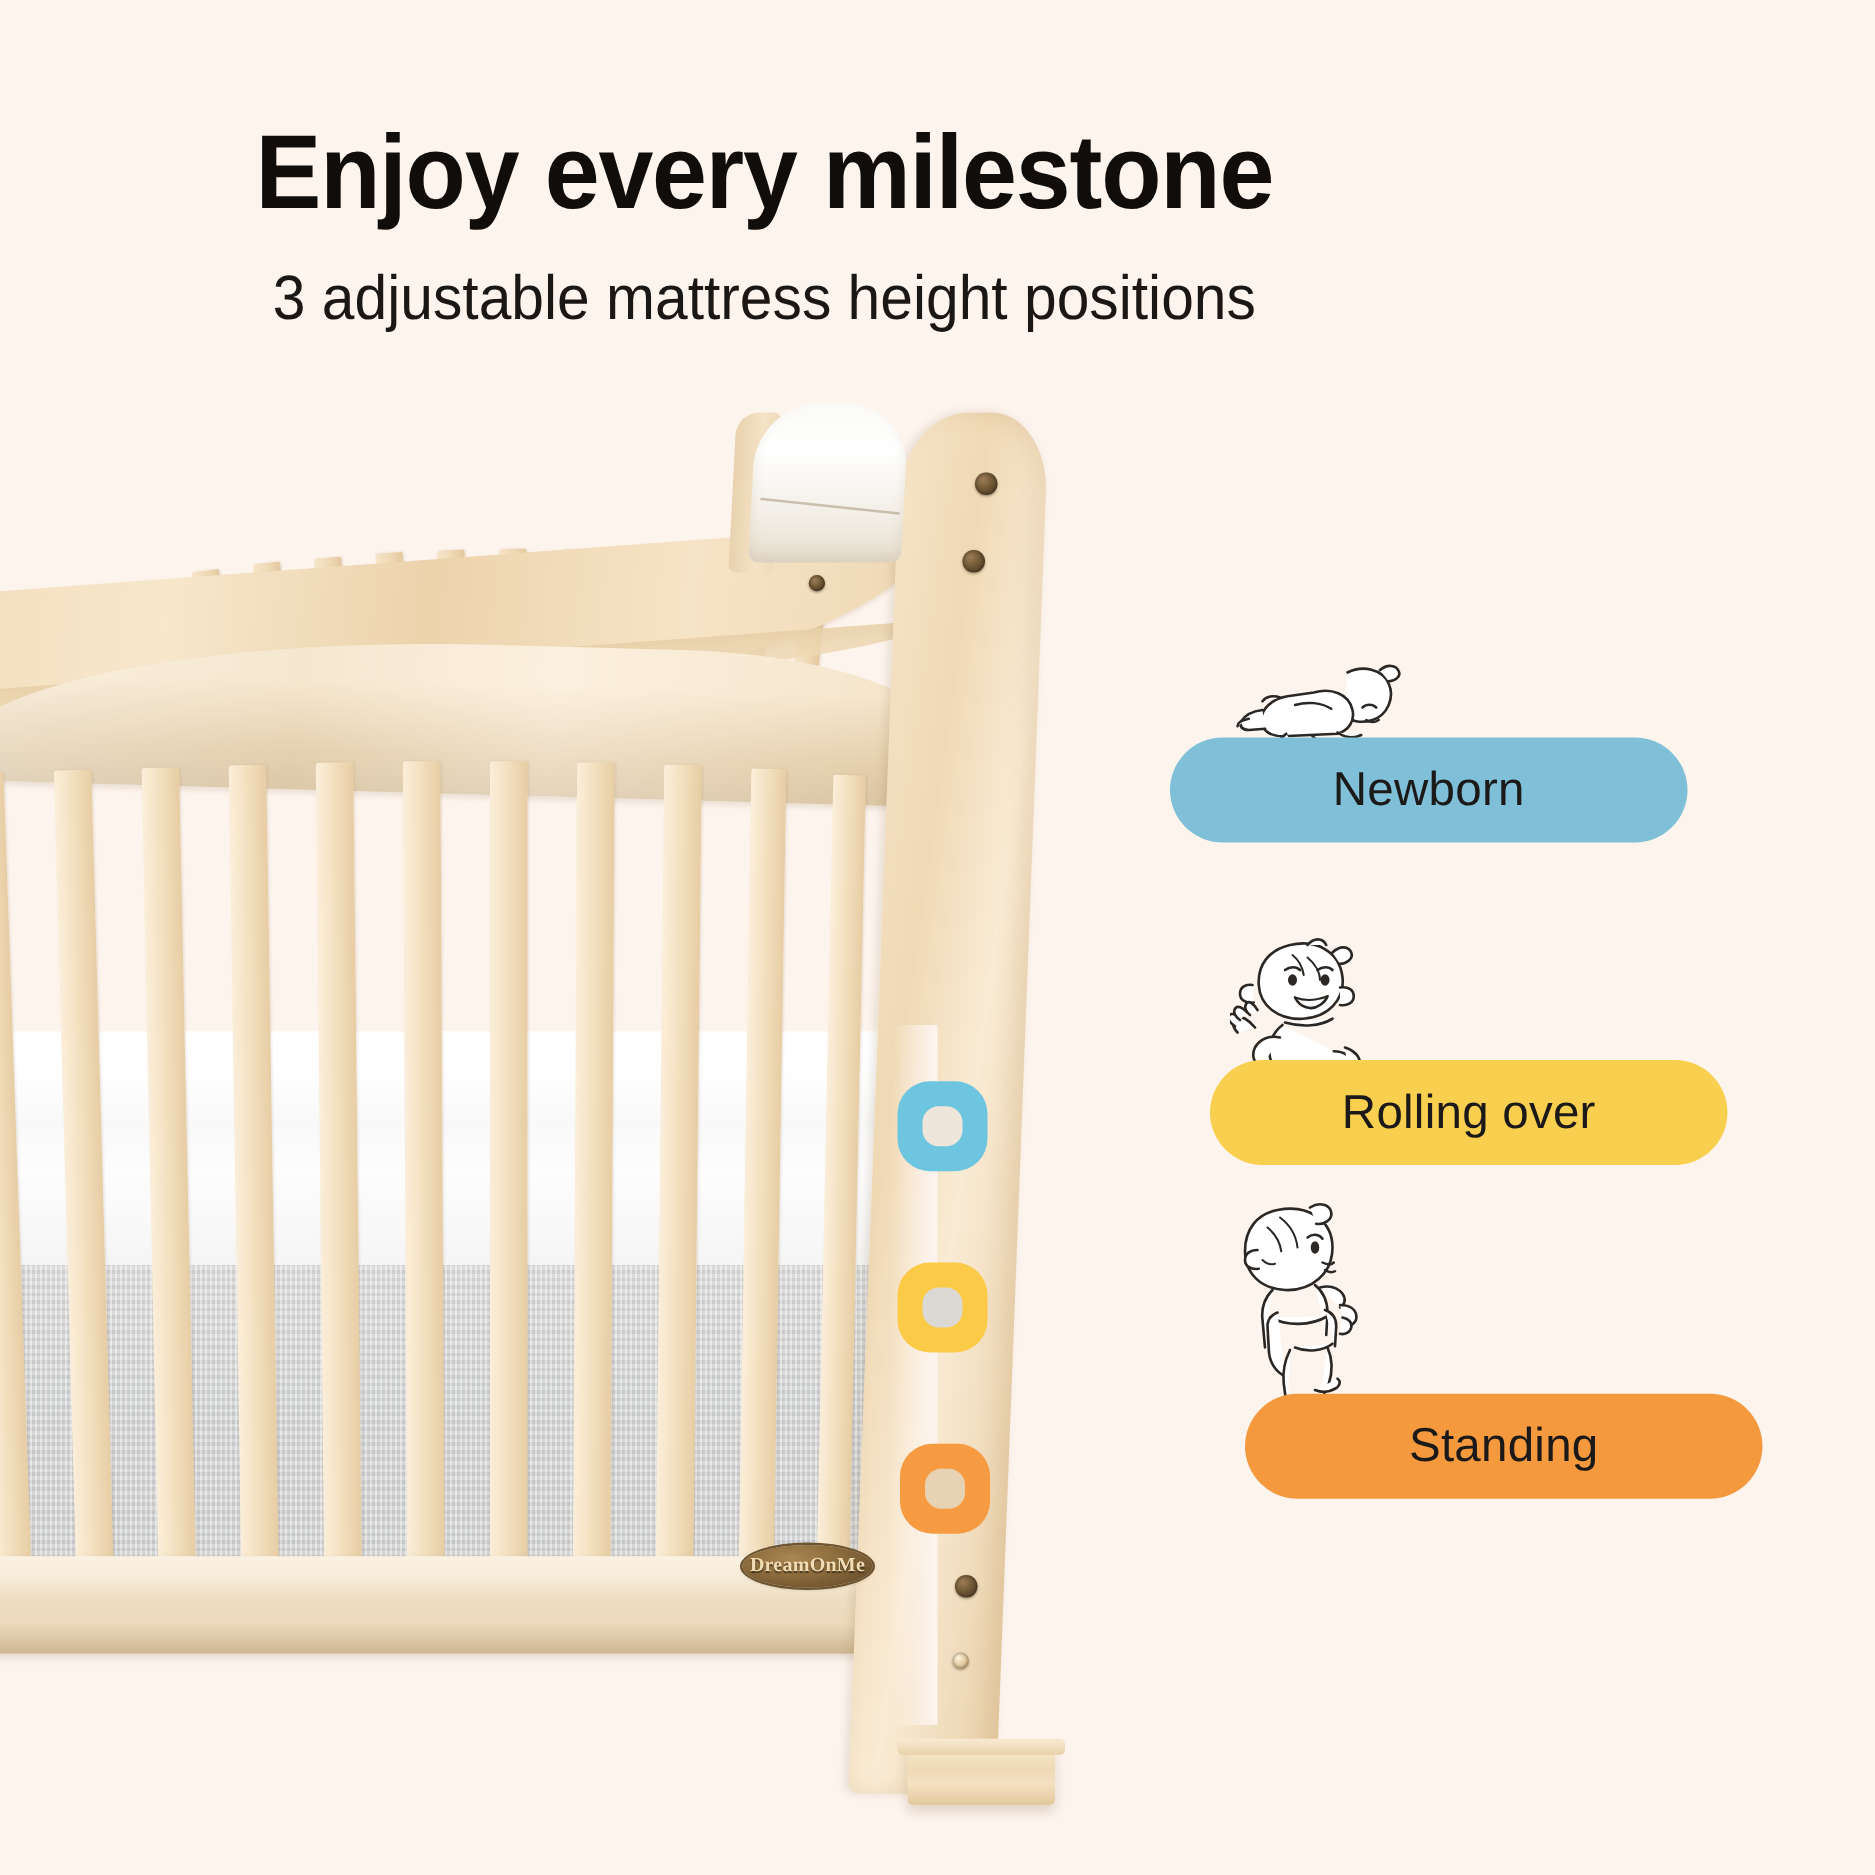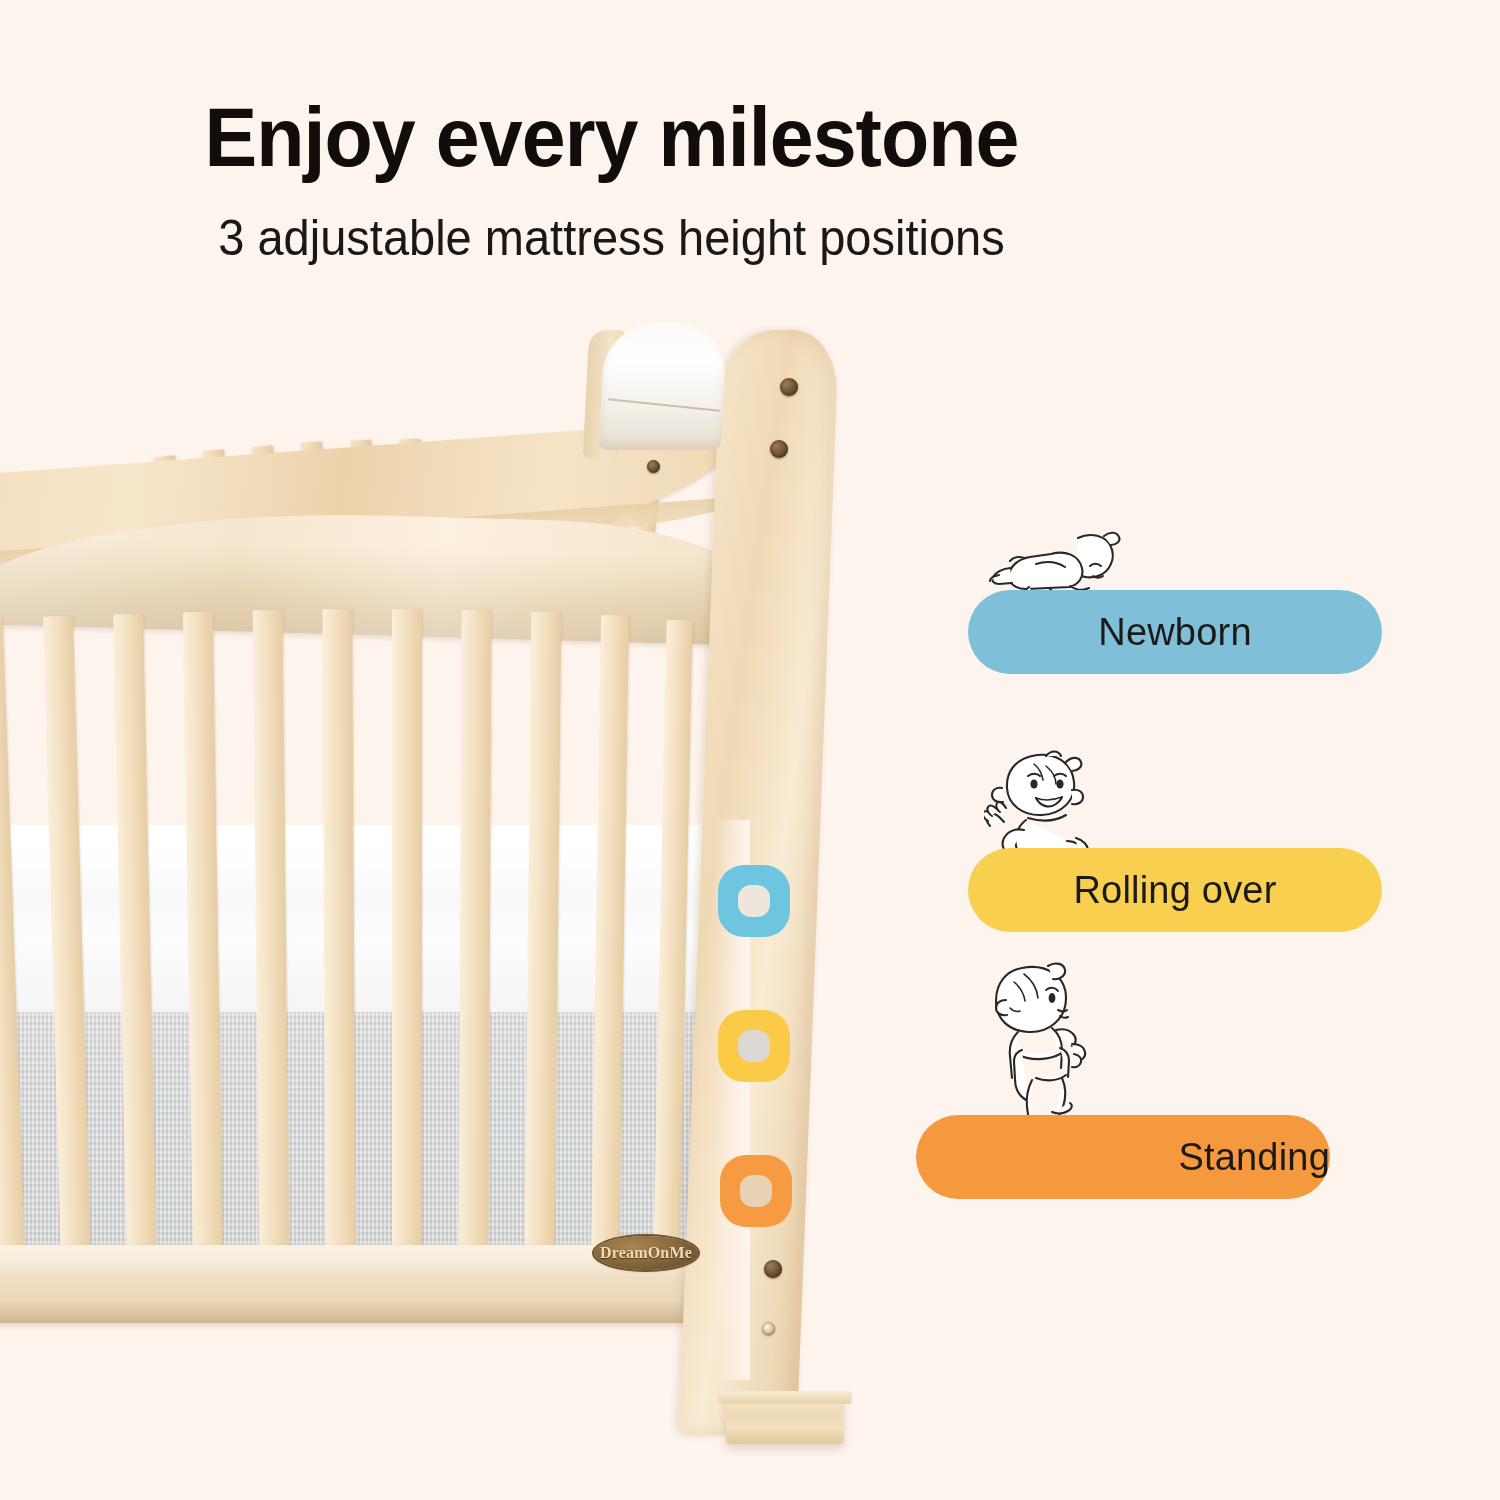--- a/index.html
+++ b/index.html
@@ -258,21 +258,21 @@
       <path d="M64 65c4 4 10 6 16 5"></path>
       <path d="M84 62c6 4 13 5 19 2"></path>
       <path d="M96 68c4 2 9 2 13 0"></path>
     </g>
     <g fill="none" stroke="#2b2724" stroke-width="2" stroke-linecap="round">
       <path d="M104 42c3-3 8-3 11 0"></path>
       <path d="M107 52c3 2 7 2 10 0"></path>
       <path d="M50 40c10-3 21-2 29 3"></path>
     </g>
   </svg>
-  <div class="pill pNewborn" style="left:968px;top:590px;width:414px;">
+  <div class="pill pNewborn" style="left:936px;top:590px;width:414px;">
     <span class="pillLabel">Newborn</span>
   </div>
 
   <svg class="babyArt" style="left:984px;top:748px;" width="128" height="132" viewBox="0 0 128 132">
     <g fill="#ffffff" stroke="#2b2724" stroke-width="2.1" stroke-linecap="round" stroke-linejoin="round">
       <path d="M48 8c22-5 40 6 42 26 2 18-12 32-32 33-19 1-34-10-35-27C22 24 31 12 48 8z"></path>
       <path d="M82 14c6-6 13-5 15 0 2 5-4 9-9 9"></path>
       <path d="M62 8c5-6 12-6 15 0"></path>
       <path d="M18 40c-6-1-10 2-10 7 0 5 5 8 11 7"></path>
       <path d="M88 42c7-1 11 2 11 7 0 5-5 8-11 7"></path>
@@ -328,17 +328,17 @@
     </g>
     <g fill="none" stroke="#2b2724" stroke-width="2" stroke-linecap="round">
       <path d="M58 28c4-3 9-3 12 1"></path>
       <path d="M70 48c4 2 7 2 9 0"></path>
       <path d="M72 54c3 2 6 2 8 1"></path>
       <path d="M36 12c8 6 13 15 14 24" stroke-width="1.6"></path>
       <path d="M26 20c6 5 10 12 11 19" stroke-width="1.6"></path>
       <path d="M22 46c3 3 7 4 10 3" stroke-width="1.6"></path>
     </g>
   </svg>
-  <div class="pill pStanding" style="left:916px;top:1115px;width:414px;justify-content:flex-end;">
+  <div class="pill pStanding" style="left:996px;top:1115px;width:414px;">
     <span class="pillLabel">Standing</span>
   </div>
 
 </div>
 
 </body></html>

